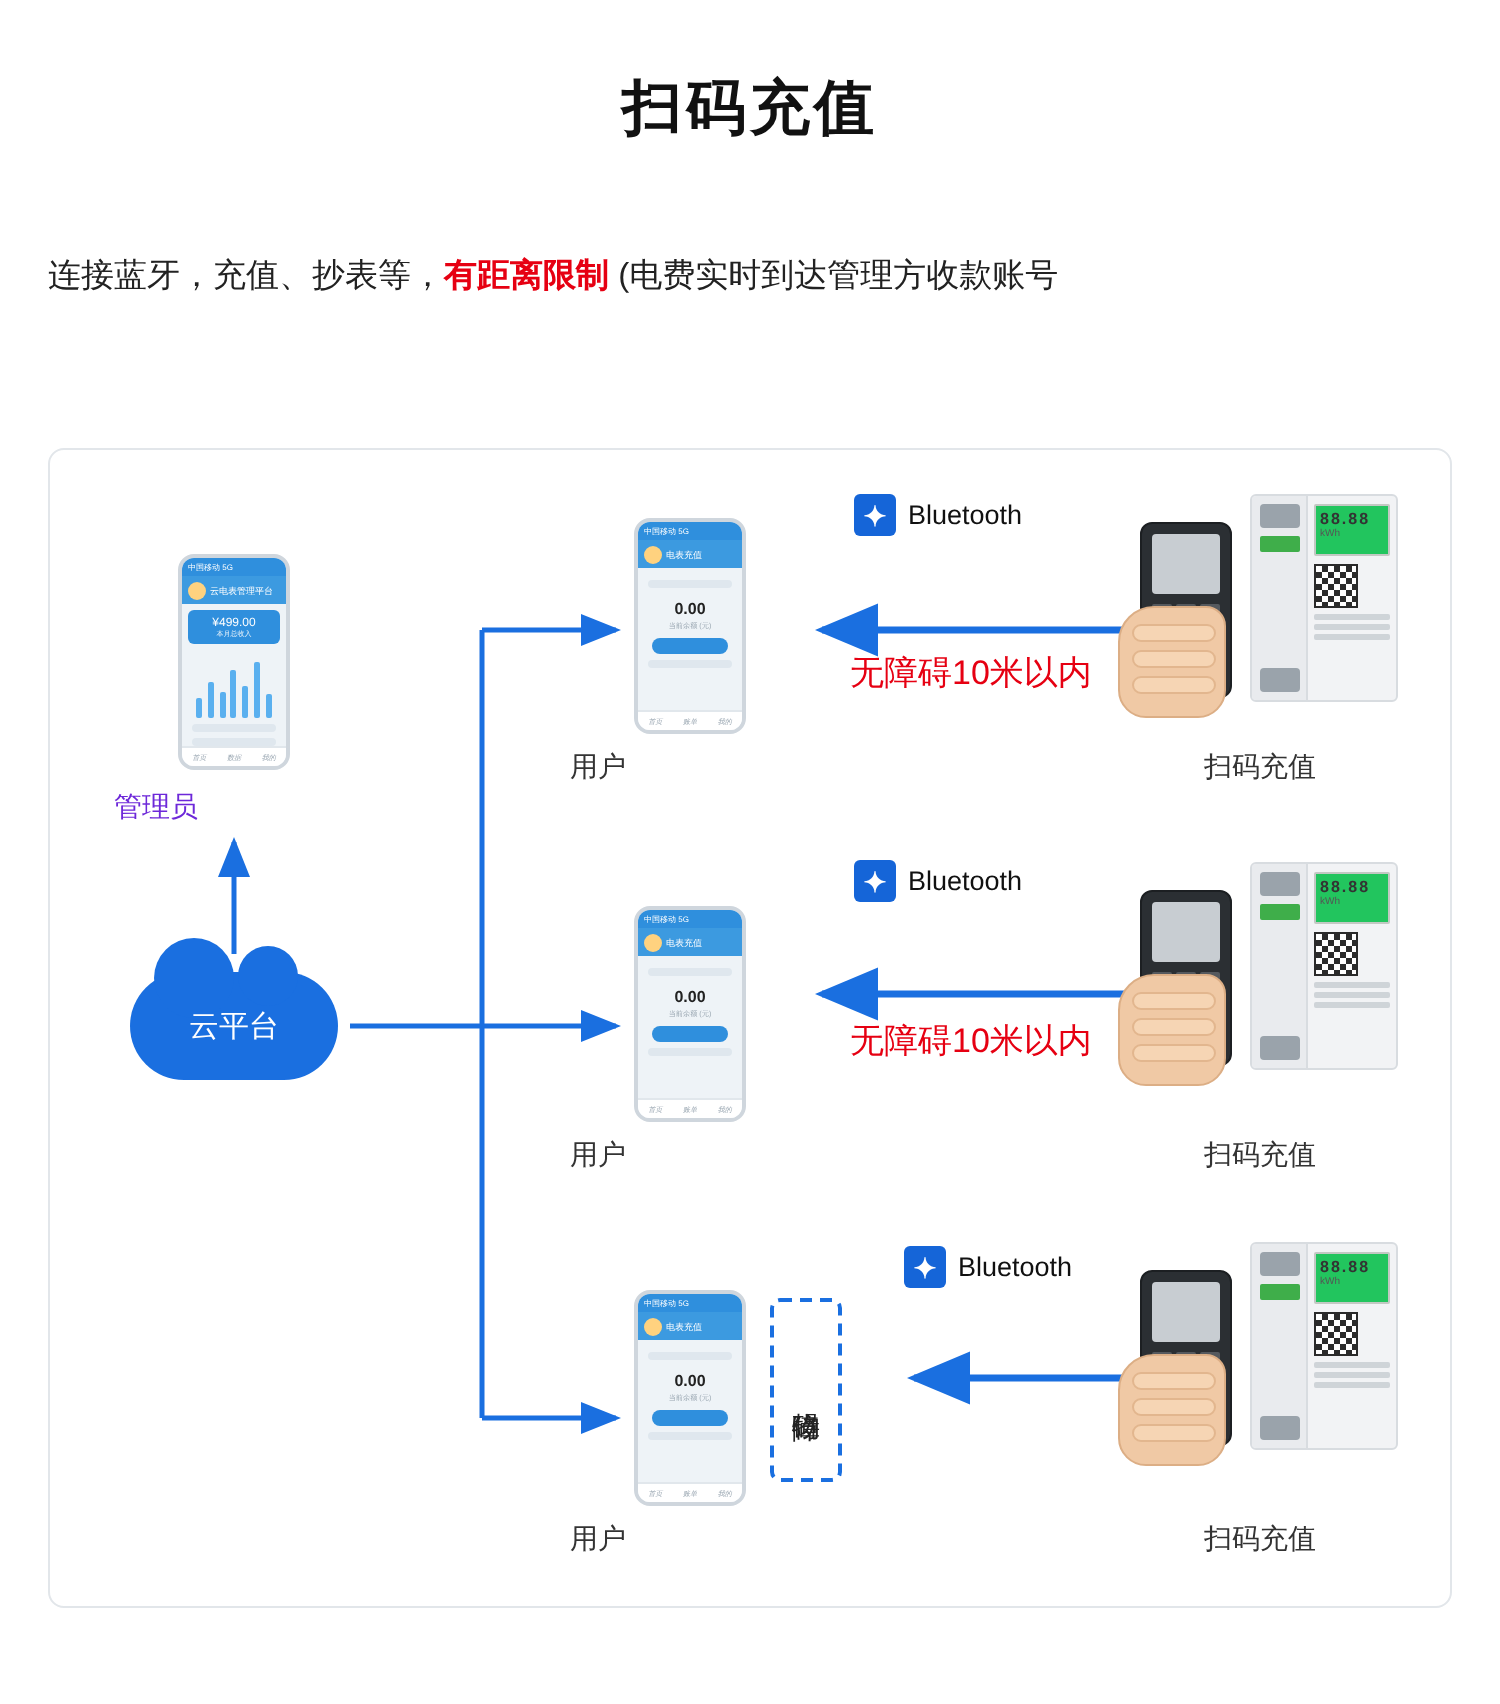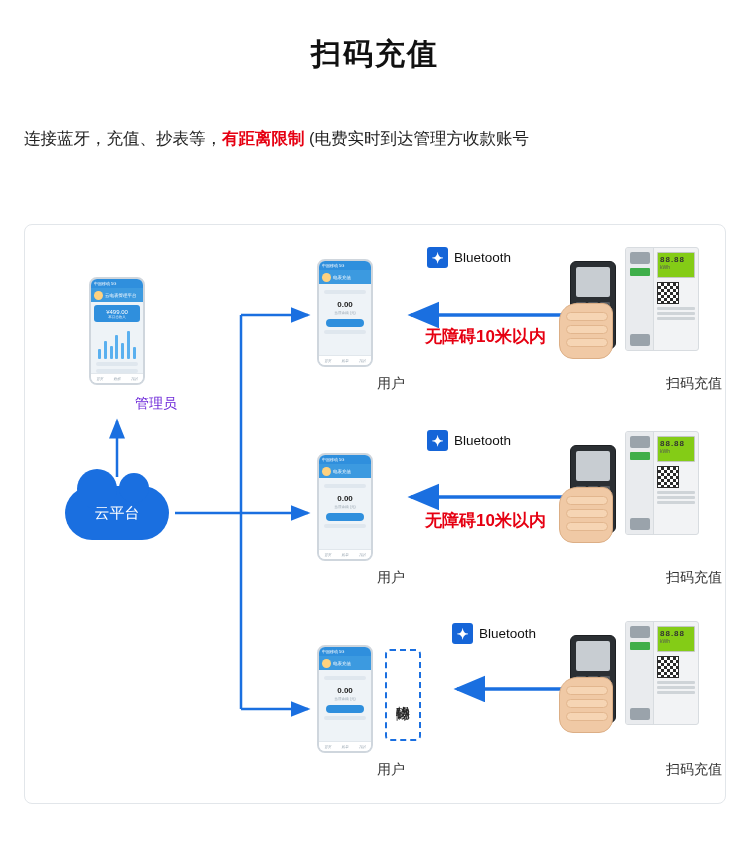--- a/index.html
+++ b/index.html
@@ -68,21 +68,21 @@
   .phone .line{height:4px;background:#dfe7ee;border-radius:2px;margin:3px 2px;}
   .phone .btn{
     margin:4px 4px 3px;height:8px;border-radius:4px;background:#2f8fdd;
   }
   .phone .tabs{position:absolute;bottom:0;left:0;right:0;height:10px;background:#fff;border-top:1px solid #e1e7ec;display:flex;}
   .phone .tabs i{flex:1;text-align:center;font-size:3.5px;color:#9aa7b2;line-height:10px;}
   .phone .amount{font-size:8px;font-weight:bold;color:#222;text-align:center;margin-top:6px;}
   .phone .meta{font-size:3.6px;color:#9aa7b2;text-align:center;margin-top:2px;}
 
   .caption{
-    position:absolute;text-align:right;font-size:14px;color:#333;width:120px;
+    position:absolute;text-align:left;font-size:14px;color:#333;width:120px;
   }
   .caption.gray{color:#6d28d9;}
 
   
   .cloud{
     position:absolute;
     width:104px;height:54px;
     background:#1a6fe0;
     border-radius:27px;
     color:#fff;font-size:15px;
@@ -103,35 +103,35 @@
     position:absolute;display:flex;align-items:center;gap:6px;
   }
   .bt .sq{
     width:21px;height:21px;border-radius:3px;background:#1565d8;
     display:flex;align-items:center;justify-content:center;
     color:#fff;font-size:14px;font-weight:bold;
   }
   .bt .tx{font-size:13.5px;color:#111;}
 
   .dist{
-    position:absolute;color:#e60012;font-weight:bold;font-size:17px;white-space:nowrap;
+    position:absolute;color:#e60012;font-weight:normal;font-size:17px;white-space:nowrap;
   }
 
   
   .meter{
     position:absolute;width:74px;height:104px;
     background:#f2f3f5;border:1px solid #d8dce0;border-radius:3px;
     display:flex;overflow:hidden;
   }
   .meter .left{width:28px;background:#e9ebee;border-right:1px solid #d8dce0;position:relative;}
   .meter .left .term{position:absolute;left:4px;width:20px;height:12px;background:#9aa3ab;border-radius:2px;}
   .meter .left .t1{top:4px;} .meter .left .t2{bottom:4px;}
   .meter .left .grn{position:absolute;left:4px;top:20px;width:20px;height:8px;background:#3fae4a;border-radius:1px;}
   .meter .right{flex:1;padding:4px 3px;}
-  .meter .lcd{background:#84cc16;border:1px solid #c3c8c3;height:26px;border-radius:1px;font-size:5px;color:#555;padding:2px;}
+  .meter .lcd{background:#22c55e;border:1px solid #c3c8c3;height:26px;border-radius:1px;font-size:5px;color:#555;padding:2px;}
   .meter .lcd b{display:block;font-size:8px;color:#333;letter-spacing:1px;}
   .meter .qr{width:22px;height:22px;background:
      repeating-conic-gradient(#2b2b2b 0 25%, #ffffff 0 50%) 0 0/6px 6px;
      border:1px solid #2b2b2b;margin-top:4px;}
   .meter .rows{margin-top:3px;}
   .meter .rows i{display:block;height:3px;background:#cfd4d8;margin-bottom:2px;border-radius:1px;}
 
   
   .scanner{
     position:absolute;width:46px;height:88px;background:#2b2f33;border-radius:6px;

